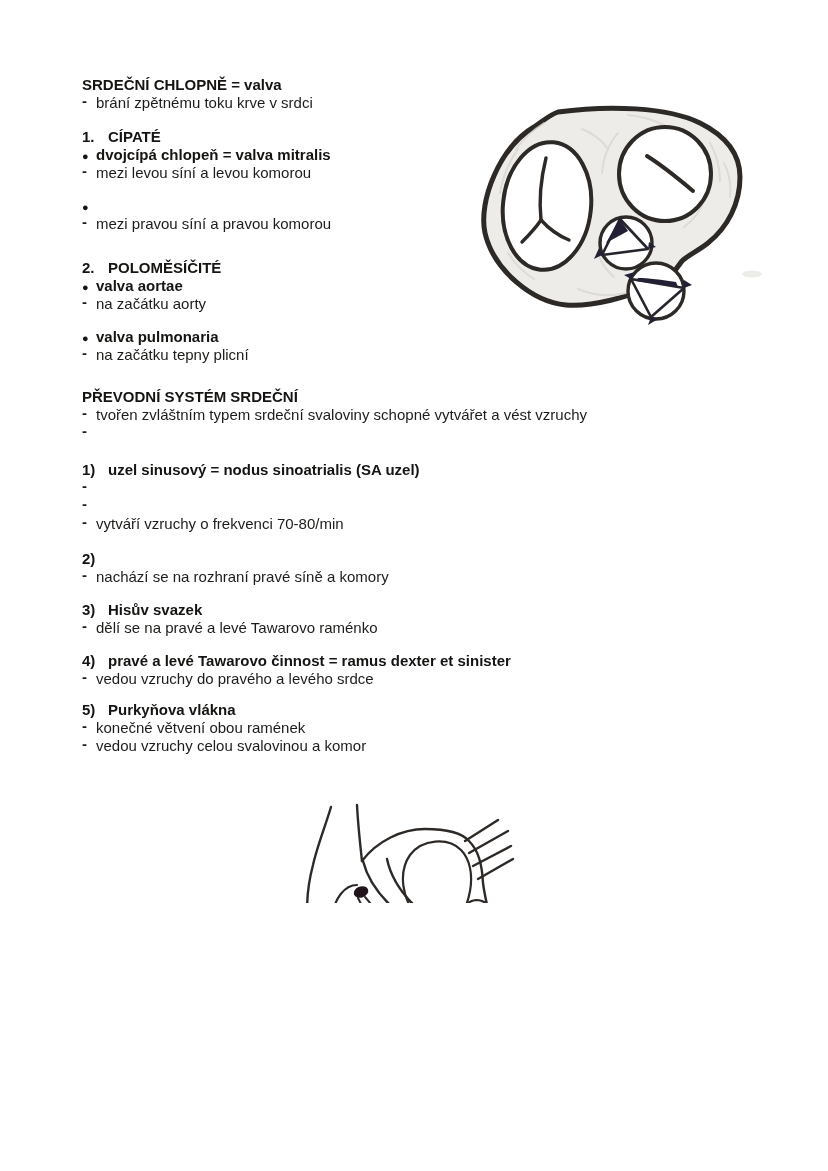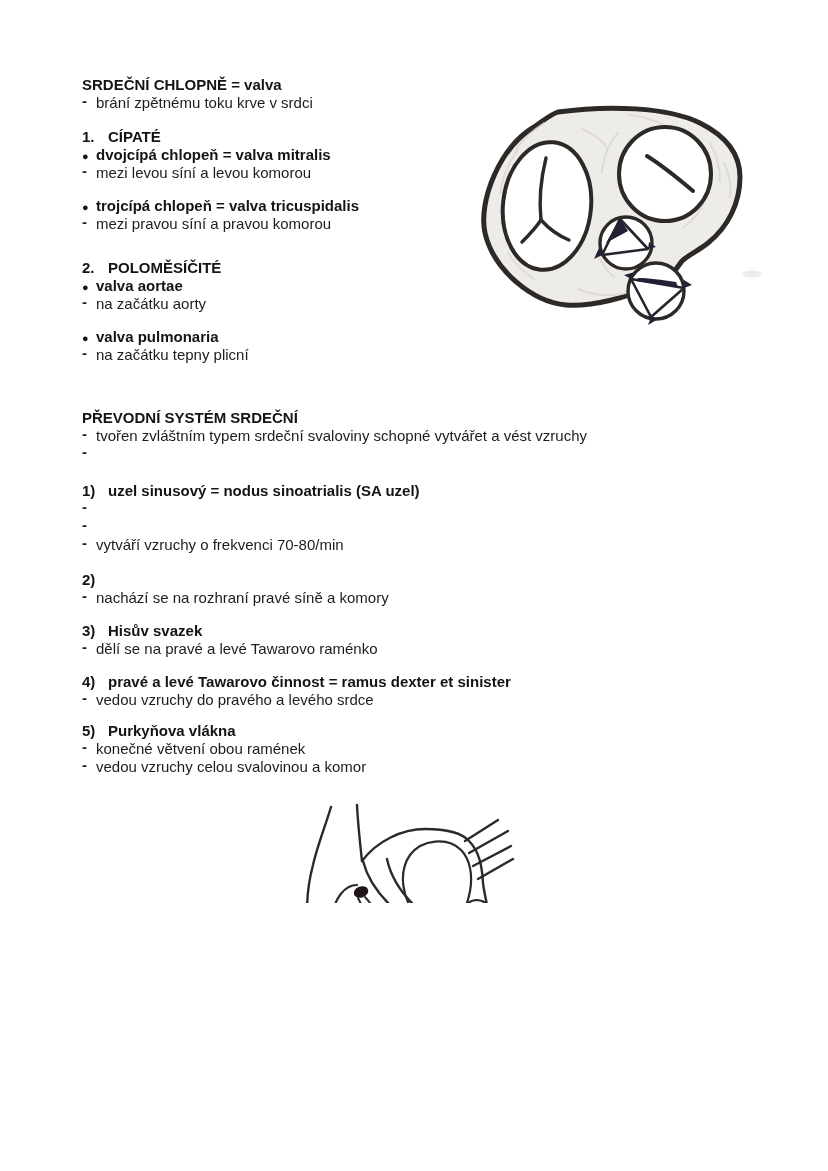--- a/index.html
+++ b/index.html
@@ -10,21 +10,21 @@
   .text-col{position:absolute;left:82px;top:76px;width:650px;}
   .ln{display:flex;align-items:flex-start;line-height:18px;font-size:15px;}
   .ln .tx{white-space:pre;}
   .b{font-weight:bold;color:#151412;}
   .mk{flex:0 0 auto;display:inline-block;}
   .m0 .mk{width:0;overflow:hidden;}
   .md .mk{width:14px;font-weight:bold;position:relative;top:-2px;}
   .mb .mk{width:14px;font-size:11px;position:relative;top:1px;}
   .mn .mk{width:26px;}
   .g13{margin-top:13px}.g15{margin-top:15px}.g16{margin-top:16px}
-  .g17{margin-top:17px}.g19{margin-top:19px}.g26{margin-top:26px}.g29{margin-top:45px}
+  .g17{margin-top:17px}.g19{margin-top:19px}.g26{margin-top:26px}.g29{margin-top:24px}
   .fig{position:absolute;margin:0;padding:0;}
   .fig-valves{left:478px;top:103px;width:330px;height:235px;}
   .fig-conduction{left:305px;top:795px;width:270px;height:300px;}
   svg{display:block;width:100%;height:100%;}
 </style>
 </head>
 <body>
 
 <div class="page">
 
@@ -44,21 +44,20 @@
     <div class="ln mb b">
         <span class="mk">●</span>
         <span class="tx">dvojcípá chlopeň = valva mitralis</span>
       </div>
     <div class="ln md">
         <span class="mk">-</span>
         <span class="tx">mezi levou síní a levou komorou</span>
       </div>
     <div class="ln mb b g15">
         <span class="mk">●</span>
-        <span class="tx">trojcípá chlopeň = valva tricuspidalis</span>
       </div>
     <div class="ln md">
         <span class="mk">-</span>
         <span class="tx">mezi pravou síní a pravou komorou</span>
       </div>
     <div class="ln mn b g26">
         <span class="mk">2.</span>
         <span class="tx">POLOMĚSÍČITÉ</span>
       </div>
     <div class="ln mb b">

